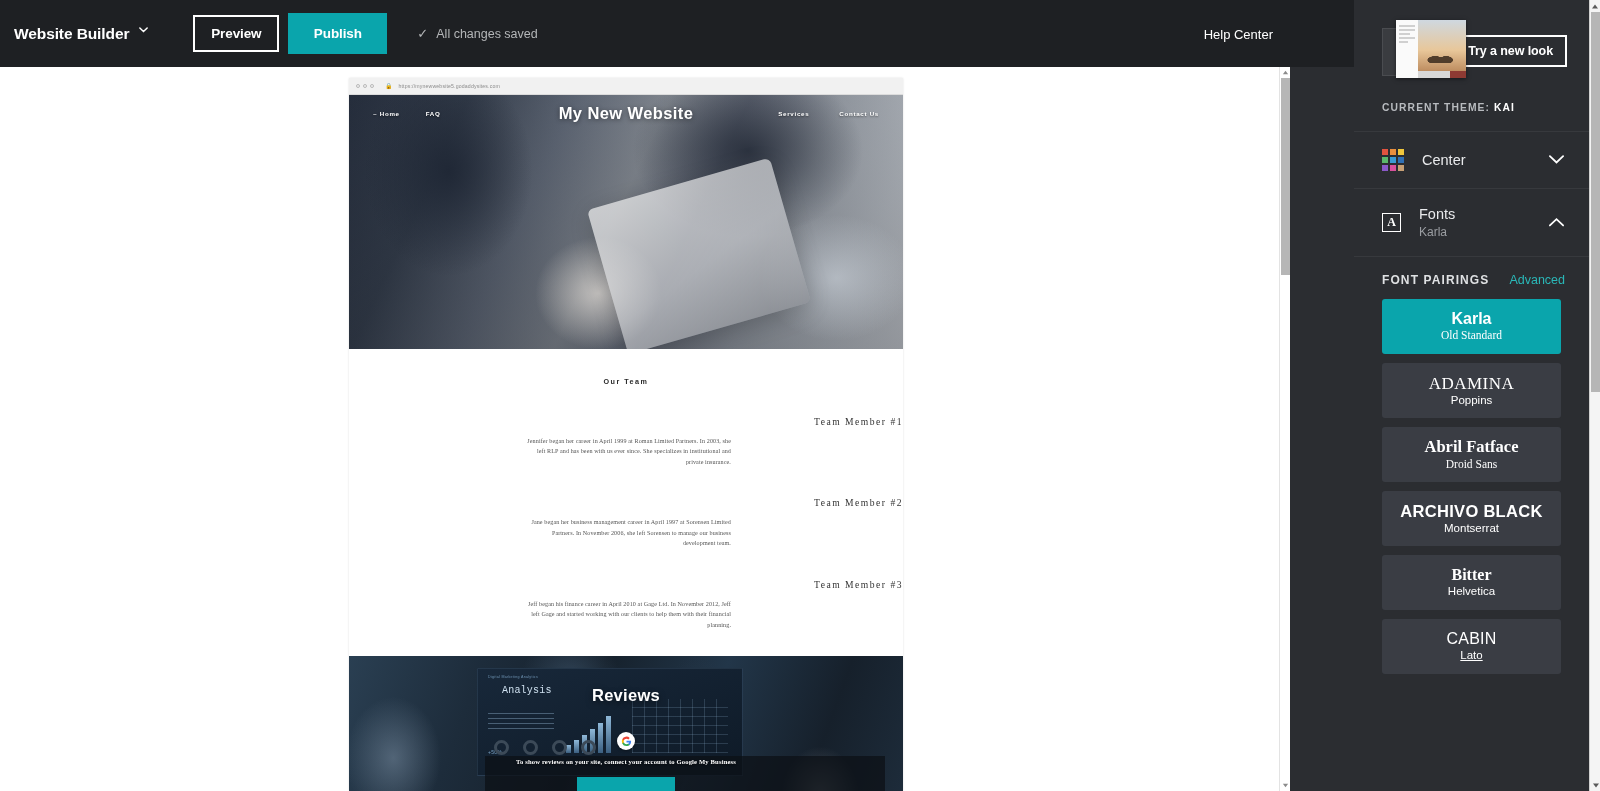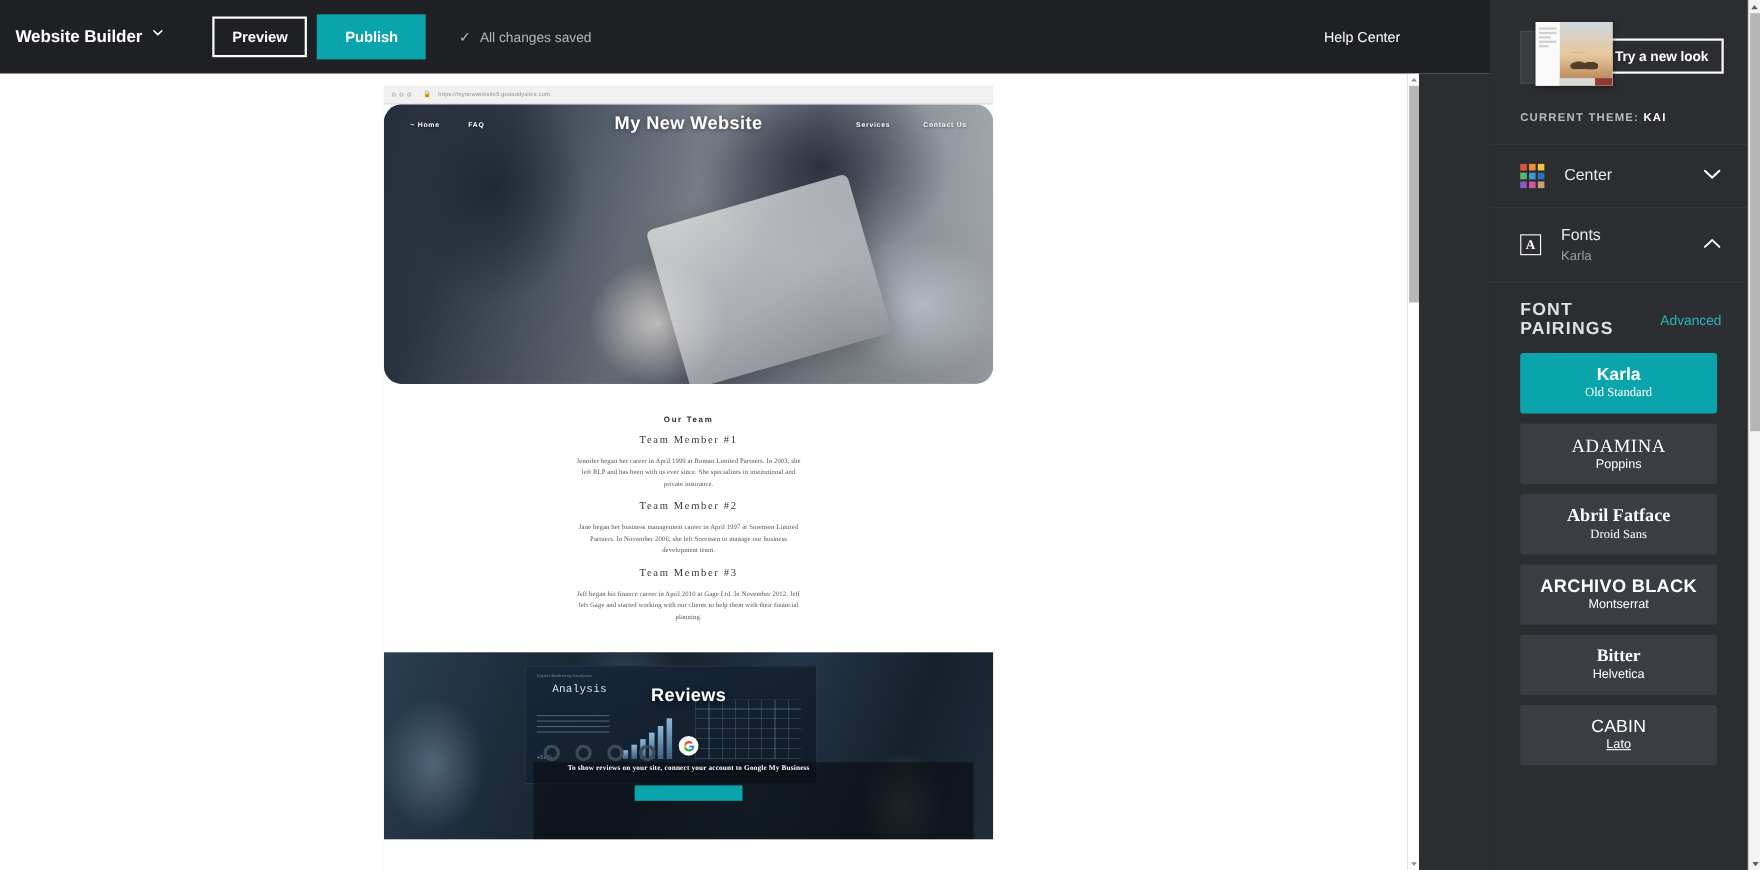--- a/index.html
+++ b/index.html
@@ -77,21 +77,20 @@
     display: flex; align-items: center; padding: 0 7px; gap: 3px;
   }
   .dot { width: 4px; height: 4px; border-radius: 50%; border: 1px solid #b9b9b9; }
   .lock { margin-left: 8px; font-size: 6px; color: #7a7a7a; line-height:1; }
   .url { font-size: 5.2px; color: #8c8c8c; margin-left: 3px; letter-spacing: 0.15px; white-space: nowrap; }
 
   
   .hero {
     position: relative; height: 254px; overflow: hidden;
     background: linear-gradient(115deg,#2b3444 0%,#3d4756 18%,#6e7786 34%,#9aa0a8 48%,#7e8492 60%,#aeb4bc 74%,#cfd4da 88%,#e7eaee 100%);
-    border-radius: 16px;
   }
   .hero::before{
     content:""; position:absolute; inset:0;
     background:
       radial-gradient(ellipse 120px 150px at 18% 30%, rgba(30,38,52,0.92), transparent 70%),
       radial-gradient(ellipse 160px 120px at 72% 22%, rgba(28,35,48,0.8), transparent 72%),
       radial-gradient(ellipse 90px 80px at 45% 78%, rgba(225,220,214,0.75), transparent 70%),
       radial-gradient(ellipse 110px 90px at 88% 72%, rgba(205,212,220,0.6), transparent 70%),
       linear-gradient(180deg, rgba(10,14,22,0.18), rgba(10,14,22,0.38));
   }
@@ -140,21 +139,21 @@
     letter-spacing: 0.6px; cursor: pointer;
     background: rgba(255,255,255,0.06);
   }
 
   
   .team { background: #ffffff; padding: 28px 0 26px; }
   .team-kicker {
     text-align: center; font-size: 7.2px; font-weight: bold;
     letter-spacing: 1.5px; color: #2a2a2a;
   }
-  .member { margin-top: 9px; text-align: center; }
+  .member { margin-top: 30px; text-align: right; }
   .member:first-of-type { margin-top: 29px; }
   .member-name {
     font-family: "Liberation Serif", serif;
     font-size: 9.6px; color: #333333; letter-spacing: 1.5px;
   }
   .member-bio {
     margin: 9px auto 0; width: 210px;
     font-family: "Liberation Serif", serif;
     font-size: 6.1px; line-height: 1.72; color: #555555;
     letter-spacing: 0.1px;
@@ -292,21 +291,21 @@
     width: 19px; height: 19px; border: 1.6px solid #ffffff;
     color:#ffffff; font-size: 12px; font-weight: bold;
     display:flex; align-items:center; justify-content:center;
     font-family:"Liberation Serif", serif;
   }
 
   .pairings-head {
     display:flex; align-items:center; padding: 16px 24px 12px 28px;
     border-top: 1px solid #37393d;
   }
-  .pairings-head .ph-title { color:#dfe1e3; font-size: 16px; font-weight:bold; letter-spacing: 1.1px; }
+  .pairings-head .ph-title { color:#dfe1e3; font-size: 12px; font-weight:bold; letter-spacing: 1.1px; }
   .pairings-head .ph-adv { margin-left:auto; color:#2ab8b8; font-size: 12.5px; cursor:pointer; }
 
   .pairs { padding: 0 28px; display:flex; flex-direction: column; gap: 9px; }
   .pair {
     background:#3a3d44; border-radius: 3px; height: 55px;
     display:flex; flex-direction:column; align-items:center; justify-content:center;
     cursor:pointer; gap: 1px;
   }
   .pair.selected { background:#0aa5ac; }
   .pair .p-head { color:#ffffff; font-size: 16px; font-weight: bold; line-height:1.12; }

